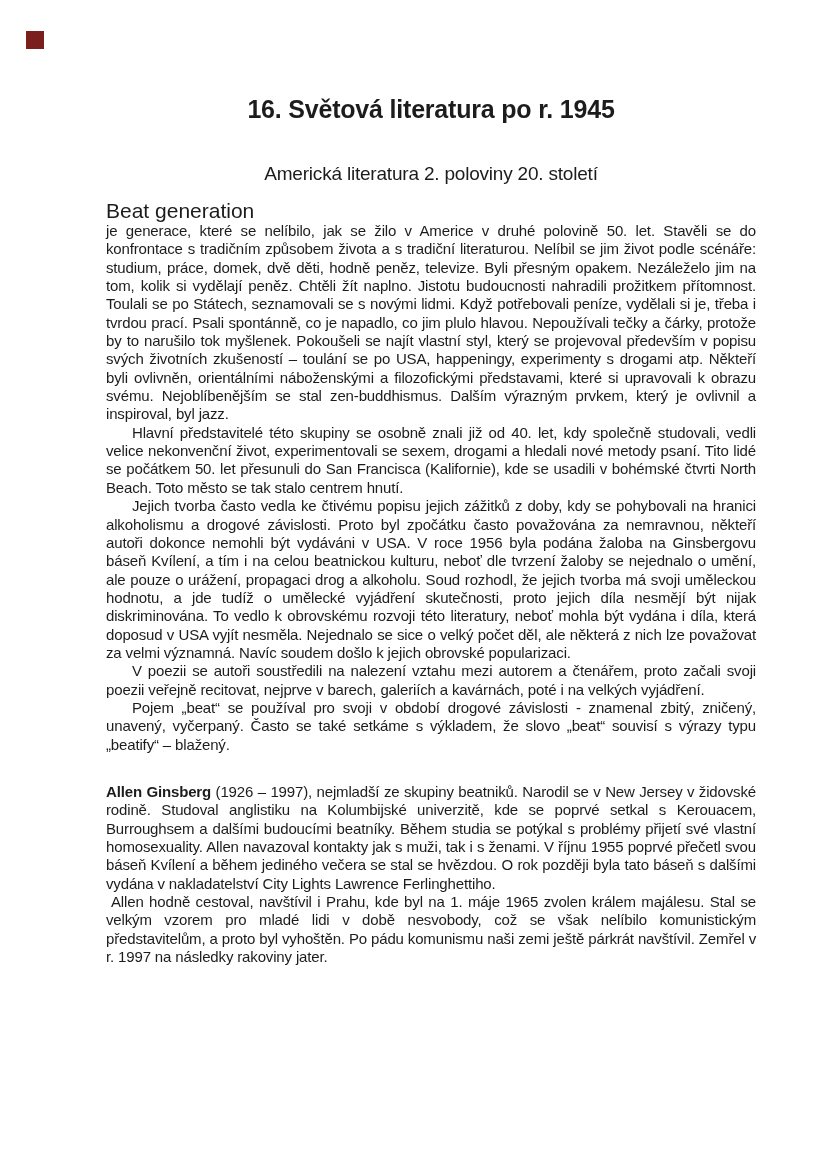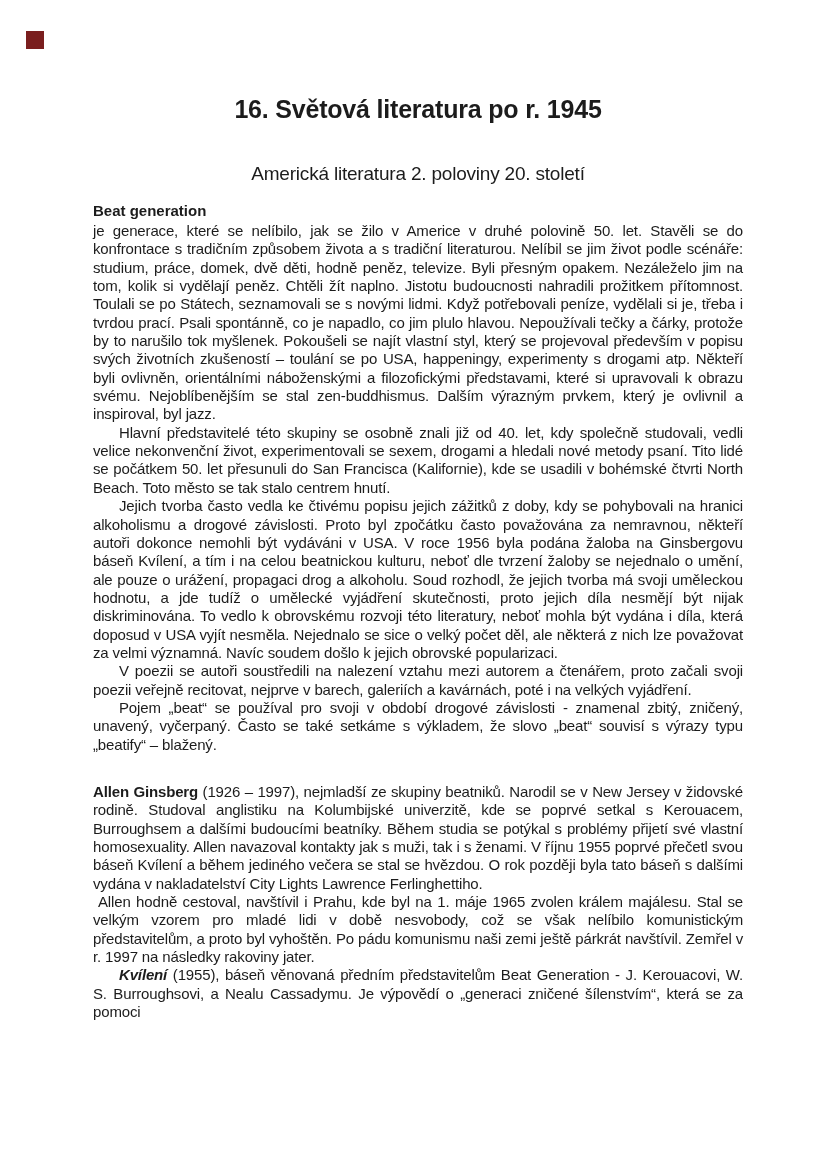--- a/index.html
+++ b/index.html
@@ -18,21 +18,21 @@
   .annotation-marker {
     position: absolute;
     left: 26px;
     top: 31px;
     width: 18px;
     height: 18px;
     background: #7a1e1e;
   }
   .doc {
     position: absolute;
-    left: 93px;
+    left: 106px;
     top: 0;
     width: 650px;
     padding-top: 94px;
   }
   .doc-title {
     text-align: center;
     font-weight: bold;
     font-size: 25px;
     line-height: 31px;
     letter-spacing: -0.2px;
@@ -40,22 +40,22 @@
   }
   .doc-subtitle {
     text-align: center;
     font-weight: normal;
     font-size: 19px;
     line-height: 23px;
     letter-spacing: -0.2px;
     margin: 37px 0 0 0;
   }
   .section-heading {
-    font-weight: bold;
-    font-size: 15px;
+    font-weight: normal;
+    font-size: 21px;
     line-height: 19px;
     margin: 16px 0 2px 0;
   }
   p.body-par {
     margin: 0;
     font-size: 15px;
     line-height: 18.35px;
     text-align: justify;
     letter-spacing: -0.15px;
   }
@@ -86,15 +86,14 @@
 
   <p class="body-par par-indent">V poezii se autoři soustředili na nalezení vztahu mezi autorem a čtenářem, proto začali svoji poezii veřejně recitovat, nejprve v barech, galeriích a kavárnách, poté i na velkých vyjádření.</p>
 
   <p class="body-par par-indent">Pojem „beat“ se používal pro svoji v období drogové závislosti - znamenal zbitý, zničený, unavený, vyčerpaný. Často se také setkáme s výkladem, že slovo „beat“ souvisí s výrazy typu „beatify“ – blažený.</p>
 
 
   <p class="body-par gap-before"><span class="lead-bold">Allen Ginsberg</span><span> (1926 – 1997), nejmladší ze skupiny beatniků. Narodil se v New Jersey v židovské rodině. Studoval anglistiku na Kolumbijské univerzitě, kde se poprvé setkal s Kerouacem, Burroughsem a dalšími budoucími beatníky. Během studia se potýkal s problémy přijetí své vlastní homosexuality. Allen navazoval kontakty jak s muži, tak i s ženami. V říjnu 1955 poprvé přečetl svou báseň Kvílení a během jediného večera se stal se hvězdou. O rok později byla tato báseň s dalšími vydána v nakladatelství City Lights Lawrence Ferlinghettiho.</span></p>
 
   <p class="body-par par-small-indent">Allen hodně cestoval, navštívil i Prahu, kde byl na 1. máje 1965 zvolen králem majálesu. Stal se velkým vzorem pro mladé lidi v době nesvobody, což se však nelíbilo komunistickým představitelům, a proto byl vyhoštěn. Po pádu komunismu naši zemi ještě párkrát navštívil. Zemřel v r. 1997 na následky rakoviny jater.</p>
 
-  <p class="body-par par-indent"><span class="lead-bold-italic">Kvílení</span><span> (1955), báseň věnovaná předním představitelům Beat Generation - J. Kerouacovi, W. S. Burroughsovi, a Nealu Cassadymu. Je výpovědí o „generaci zničené šílenstvím“, která se za pomoci</span></p>
 
 </div>
 
 </body></html>

